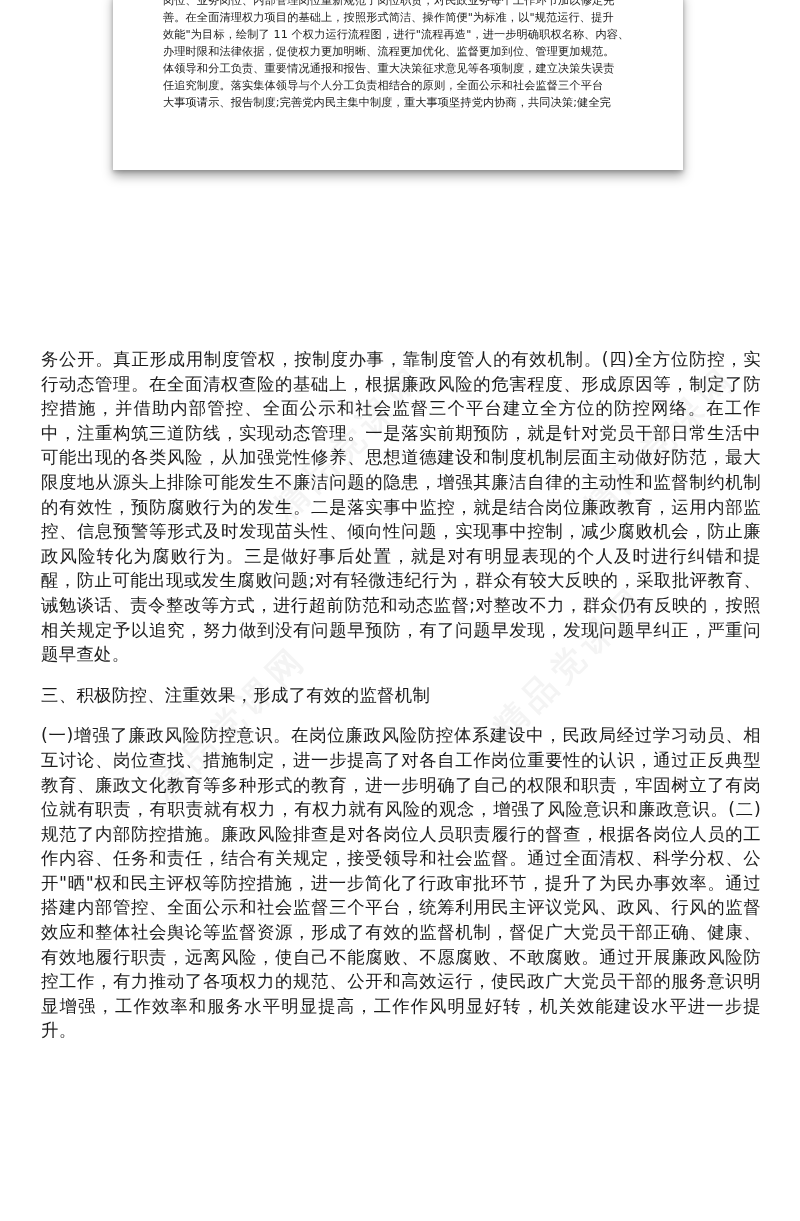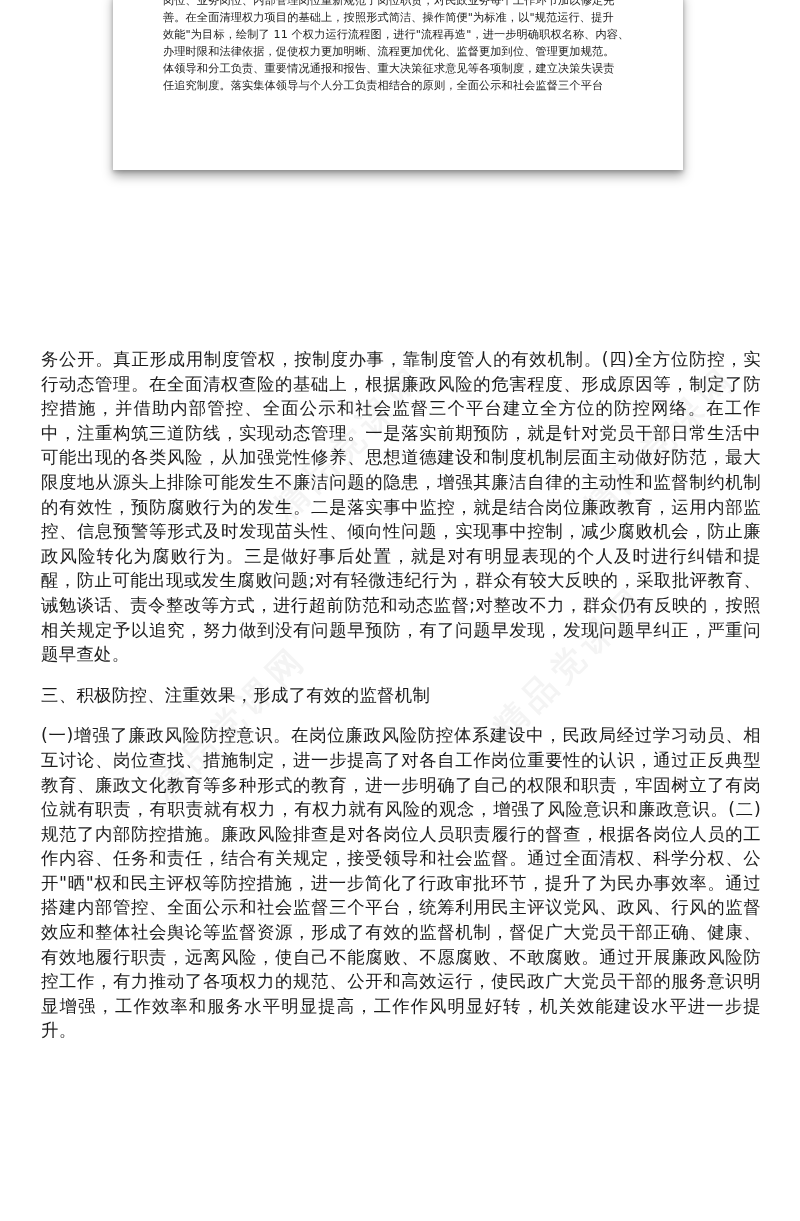--- a/index.html
+++ b/index.html
@@ -66,20 +66,21 @@
 <div class="watermark" style="left:560px; top:420px;">精品党课网</div>
 
 <div class="preview-card">
   <div class="preview-text">
     <p>岗位、业务岗位、内部管理岗位重新规范了岗位职责，对民政业务每个工作环节加以修定完</p>
     <p>善。在全面清理权力项目的基础上，按照形式简洁、操作简便"为标准，以"规范运行、提升</p>
     <p>效能"为目标，绘制了 11 个权力运行流程图，进行"流程再造"，进一步明确职权名称、内容、</p>
     <p>办理时限和法律依据，促使权力更加明晰、流程更加优化、监督更加到位、管理更加规范。</p>
     <p>体领导和分工负责、重要情况通报和报告、重大决策征求意见等各项制度，建立决策失误责</p>
     <p>任追究制度。落实集体领导与个人分工负责相结合的原则，全面公示和社会监督三个平台</p>
+    <p>大事项请示、报告制度;完善党内民主集中制度，重大事项坚持党内协商，共同决策;健全完</p>
   </div>
 </div>
 
 <div class="body-text">
   <p>务公开。真正形成用制度管权，按制度办事，靠制度管人的有效机制。(四)全方位防控，实行动态管理。在全面清权查险的基础上，根据廉政风险的危害程度、形成原因等，制定了防控措施，并借助内部管控、全面公示和社会监督三个平台建立全方位的防控网络。在工作中，注重构筑三道防线，实现动态管理。一是落实前期预防，就是针对党员干部日常生活中可能出现的各类风险，从加强党性修养、思想道德建设和制度机制层面主动做好防范，最大限度地从源头上排除可能发生不廉洁问题的隐患，增强其廉洁自律的主动性和监督制约机制的有效性，预防腐败行为的发生。二是落实事中监控，就是结合岗位廉政教育，运用内部监控、信息预警等形式及时发现苗头性、倾向性问题，实现事中控制，减少腐败机会，防止廉政风险转化为腐败行为。三是做好事后处置，就是对有明显表现的个人及时进行纠错和提醒，防止可能出现或发生腐败问题;对有轻微违纪行为，群众有较大反映的，采取批评教育、诫勉谈话、责令整改等方式，进行超前防范和动态监督;对整改不力，群众仍有反映的，按照相关规定予以追究，努力做到没有问题早预防，有了问题早发现，发现问题早纠正，严重问题早查处。</p>
   <p>三、积极防控、注重效果，形成了有效的监督机制</p>
   <p>(一)增强了廉政风险防控意识。在岗位廉政风险防控体系建设中，民政局经过学习动员、相互讨论、岗位查找、措施制定，进一步提高了对各自工作岗位重要性的认识，通过正反典型教育、廉政文化教育等多种形式的教育，进一步明确了自己的权限和职责，牢固树立了有岗位就有职责，有职责就有权力，有权力就有风险的观念，增强了风险意识和廉政意识。(二)规范了内部防控措施。廉政风险排查是对各岗位人员职责履行的督查，根据各岗位人员的工作内容、任务和责任，结合有关规定，接受领导和社会监督。通过全面清权、科学分权、公开"晒"权和民主评权等防控措施，进一步简化了行政审批环节，提升了为民办事效率。通过搭建内部管控、全面公示和社会监督三个平台，统筹利用民主评议党风、政风、行风的监督效应和整体社会舆论等监督资源，形成了有效的监督机制，督促广大党员干部正确、健康、有效地履行职责，远离风险，使自己不能腐败、不愿腐败、不敢腐败。通过开展廉政风险防控工作，有力推动了各项权力的规范、公开和高效运行，使民政广大党员干部的服务意识明显增强，工作效率和服务水平明显提高，工作作风明显好转，机关效能建设水平进一步提升。</p>
 </div>
 
 </body></html>

